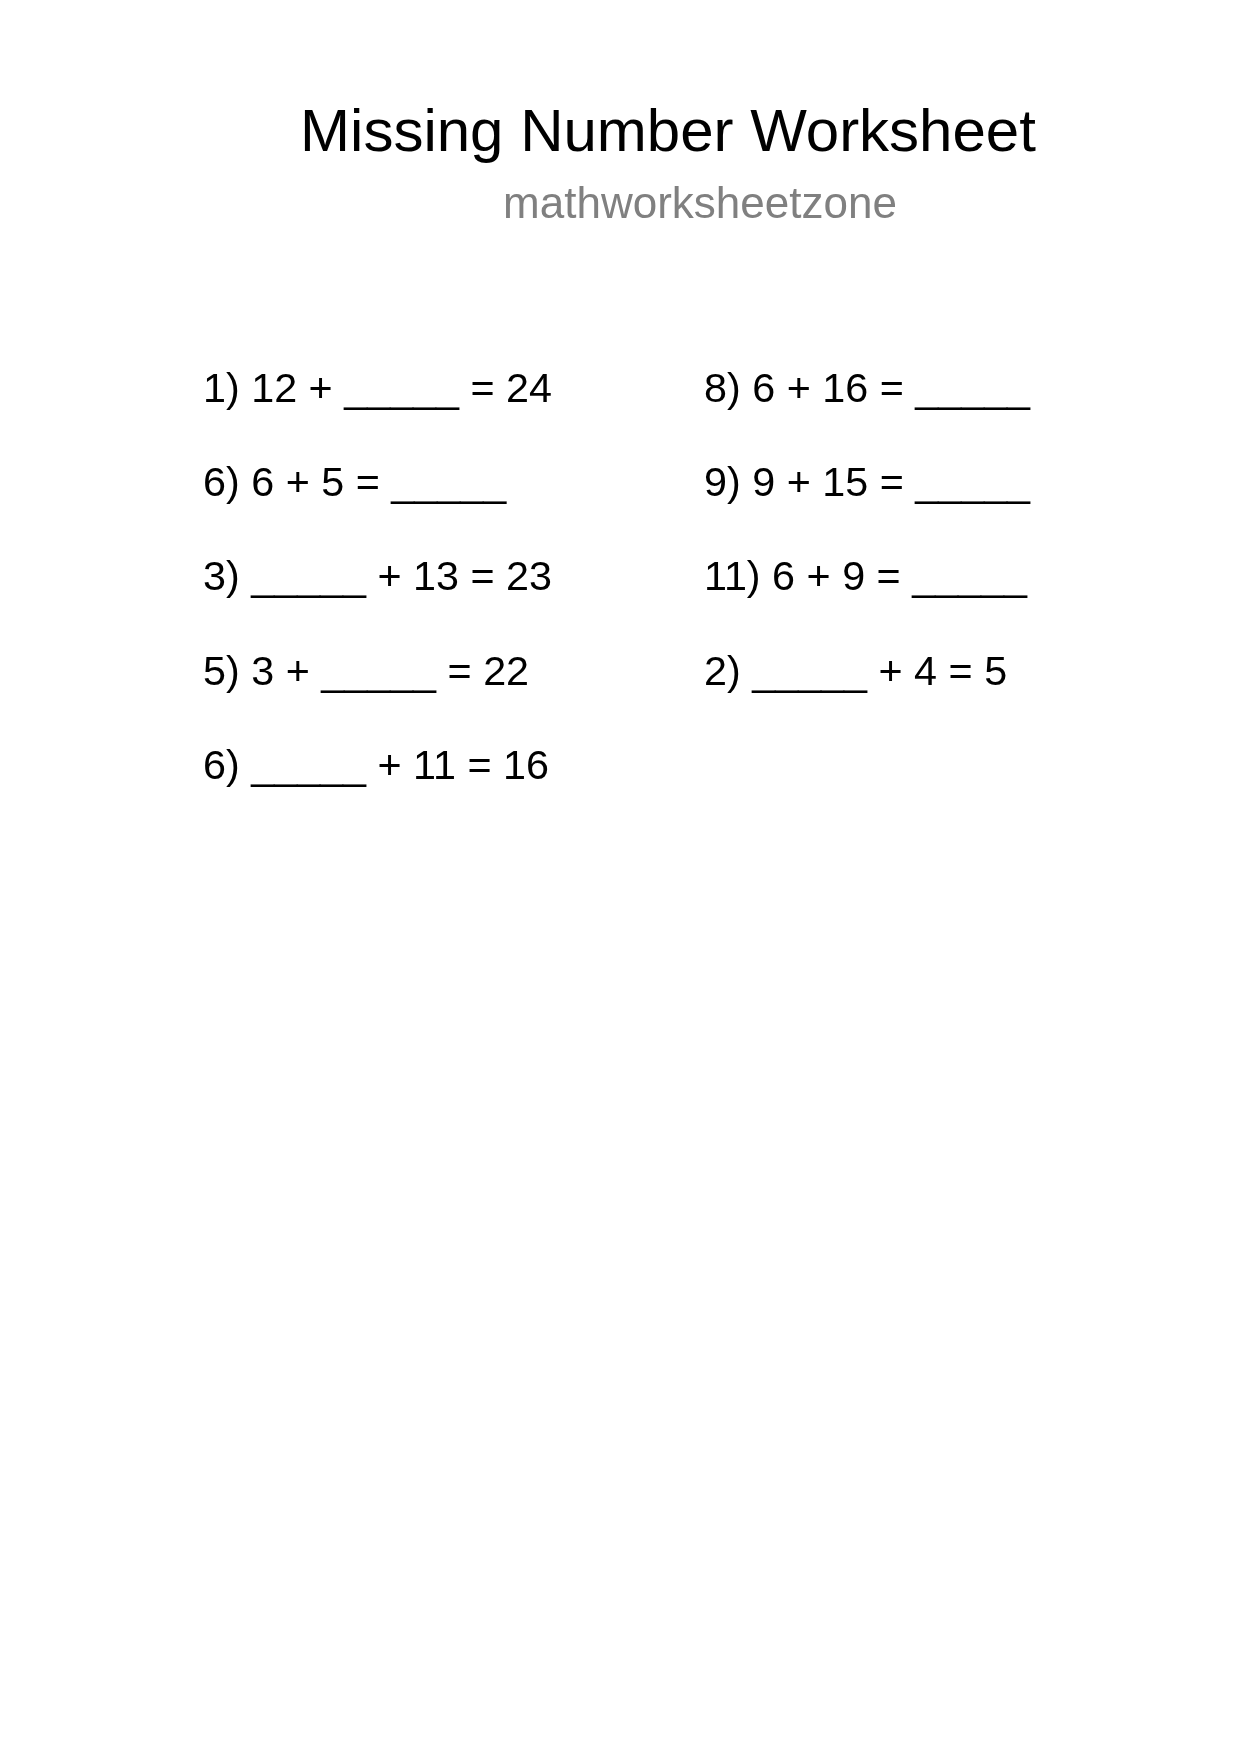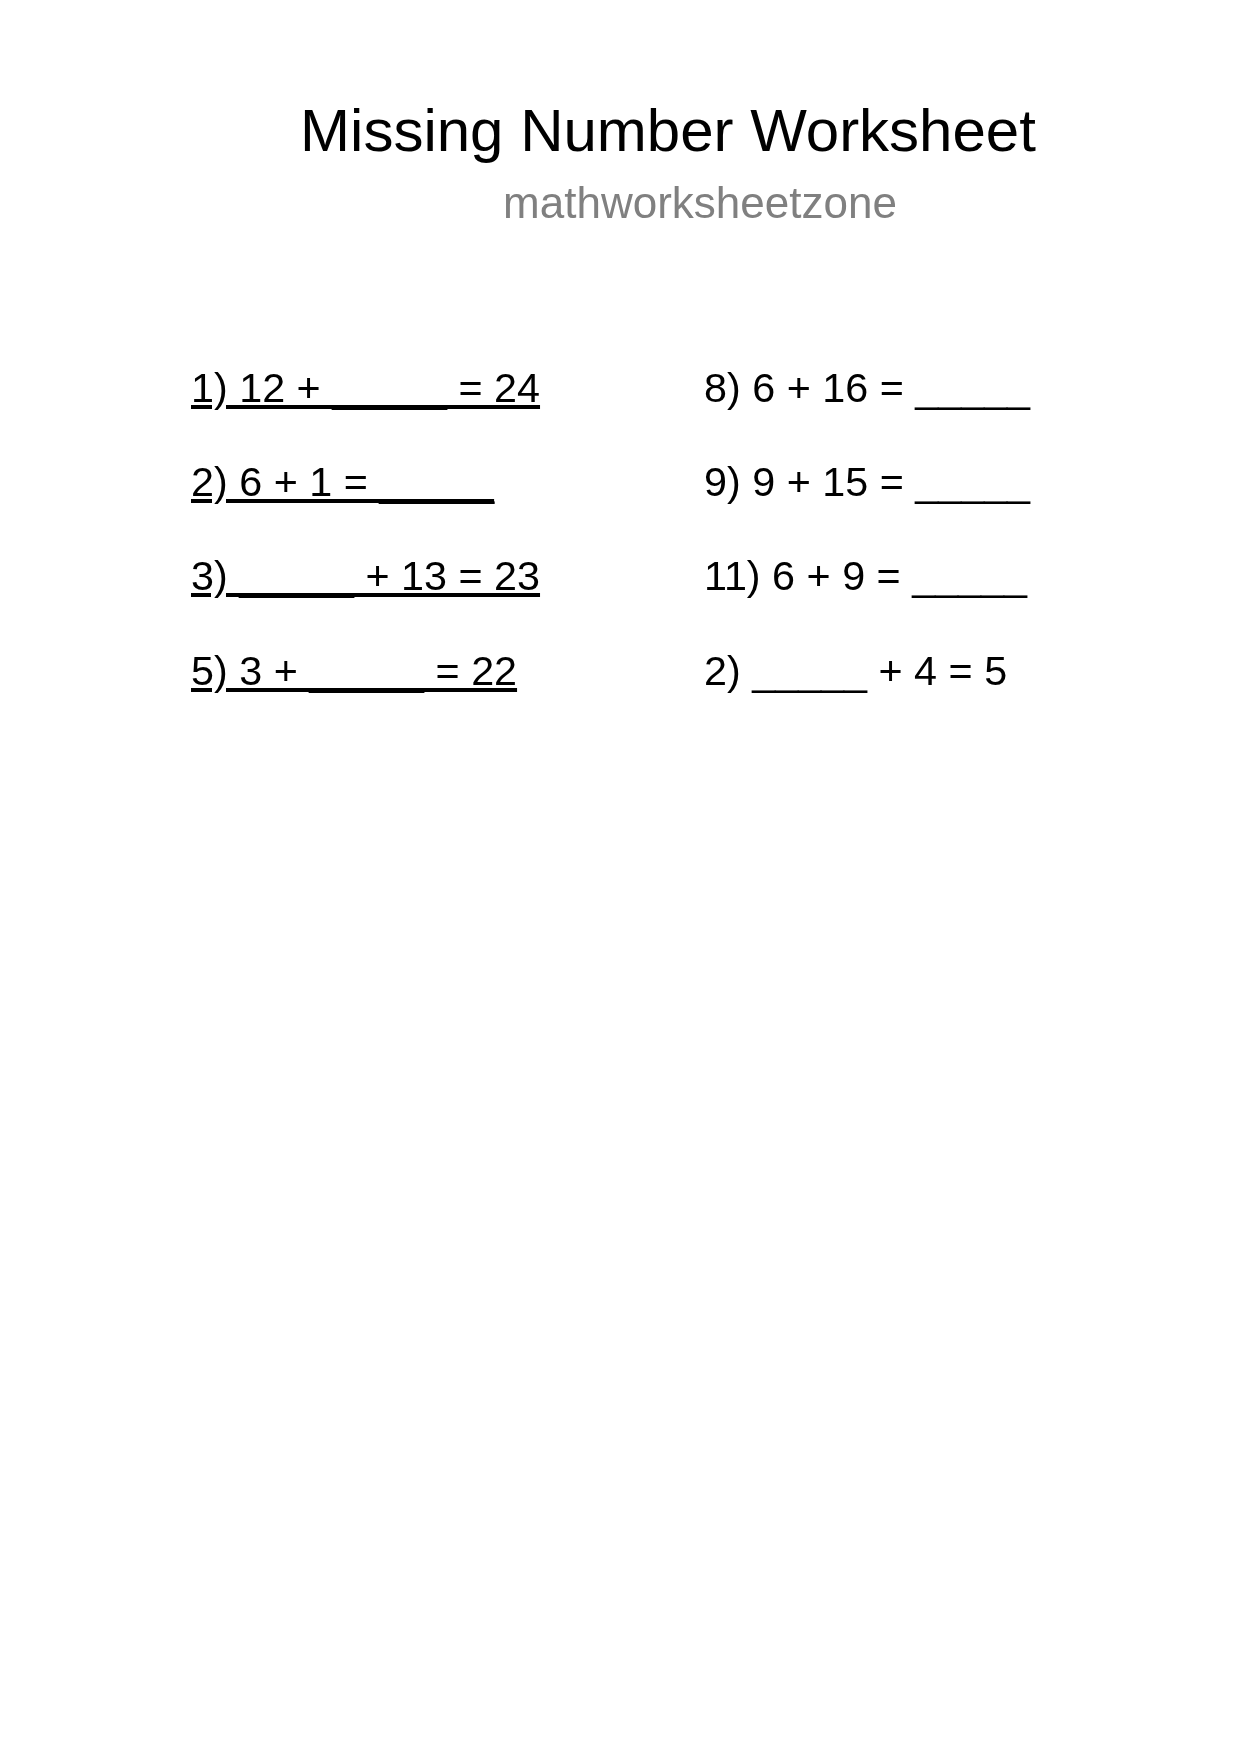--- a/index.html
+++ b/index.html
@@ -35,40 +35,41 @@
       text-align: center;
       font-size: 44px;
       line-height: 52px;
       color: #808080;
       white-space: nowrap;
     }
     .column {
       position: absolute;
       top: 341px;
     }
-    .column.left { left: 191px; text-decoration: underline; }
+    .column.left { left: 203px; }
     .column.right { left: 704px; }
     .problem {
       font-size: 41.3px;
       line-height: 94.2px;
       height: 94.2px;
       white-space: pre;
     }
   </style>
 </head>
 <body>
 
 <h1 class="title">Missing Number Worksheet</h1>
 <div class="subtitle">mathworksheetzone</div>
 
 <div class="column left">
   <div class="problem">1) 12 + _____ = 24</div>
-  <div class="problem">2) 6 + 1 = _____</div>
+  <div class="problem">6) 6 + 5 = _____</div>
   <div class="problem">3) _____ + 13 = 23</div>
   <div class="problem">5) 3 + _____ = 22</div>
+  <div class="problem">6) _____ + 11 = 16</div>
 </div>
 
 <div class="column right">
   <div class="problem">8) 6 + 16 = _____</div>
   <div class="problem">9) 9 + 15 = _____</div>
   <div class="problem">11) 6 + 9 = _____</div>
   <div class="problem">2) _____ + 4 = 5</div>
 </div>
 
 </body></html>

